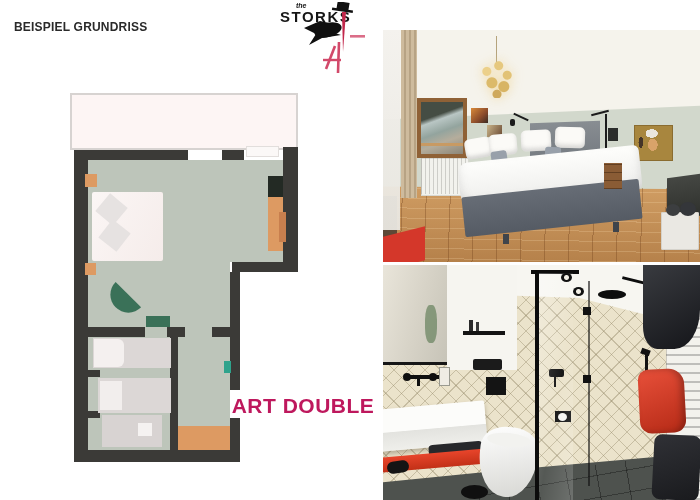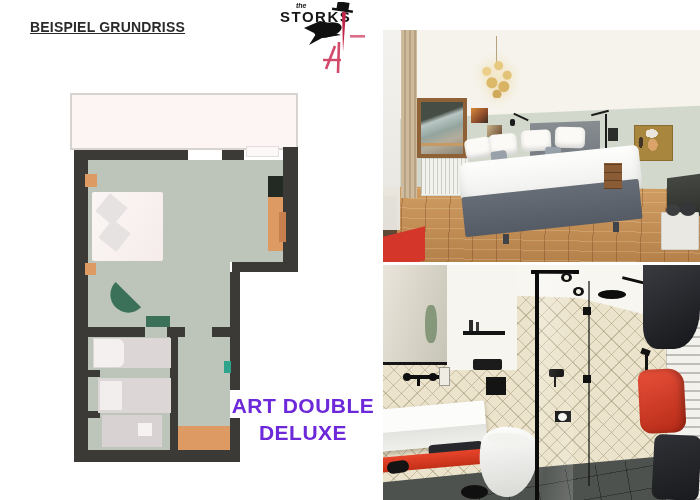--- a/index.html
+++ b/index.html
@@ -1,21 +1,21 @@
 <!DOCTYPE html>
 <html><head>
 <meta charset="utf-8">
 <style>
   html,body{margin:0;padding:0;}
   body{width:700px;height:500px;position:relative;background:#ffffff;overflow:hidden;
        font-family:"Liberation Sans", sans-serif;}
   .a{position:absolute;}
-  .header-text{left:30px;top:21px;font-size:14px;line-height:12px;font-weight:bold;
-               color:#2a2a2a;letter-spacing:.2px;text-decoration:underline;}
-  .caption{left:225px;top:392px;width:156px;text-align:center;color:#6d28d9;
+  .header-text{left:14px;top:21px;font-size:12px;line-height:12px;font-weight:bold;
+               color:#2a2a2a;letter-spacing:.2px;}
+  .caption{left:225px;top:392px;width:156px;text-align:center;color:#be185d;
            font-weight:800;font-size:21px;line-height:27px;letter-spacing:.5px;}
   .logo-name{left:0;top:6px;font-size:15px;font-weight:800;letter-spacing:1.5px;color:#161616;}
   .logo-the{left:16px;top:0px;font-size:7px;font-style:italic;font-weight:600;color:#161616;}
   .wall{background:#3b3a37;}
   .floor{background:#bdc5ba;}
   .photo{overflow:hidden;background:#d2d8cc;}
 </style>
 </head>
 <body>
 
@@ -78,21 +78,20 @@
   <div class="a" style="left:98px;top:378px;width:73px;height:35px;background:#dcd7d6;"></div>
   <div class="a" style="left:100px;top:381px;width:22px;height:29px;background:#f2eeed;"></div>
   <div class="a" style="left:102px;top:415px;width:60px;height:32px;background:#d8d3d2;"></div>
   <div class="a" style="left:138px;top:423px;width:14px;height:13px;background:#f5f2f1;"></div>
   <div class="a" style="left:178px;top:426px;width:52px;height:24px;background:#dd9a62;"></div>
   <div class="a" style="left:224px;top:361px;width:7px;height:12px;background:#2fa38c;"></div>
 </div>
 
 <div class="a caption">
   <div>ART DOUBLE</div>
-  <div>DELUXE</div>
 </div>
 
 <div class="a photo" style="left:383px;top:30px;width:317px;height:232px;">
   <div class="a" style="left:-30px;top:-40px;width:400px;height:122px;background:#f5f3ec;transform:rotate(-2.5deg);"></div>
   <div class="a" style="left:-5px;top:158px;width:330px;height:110px;background:linear-gradient(180deg,#cf9c62,#a9743f);transform:rotate(.5deg);"></div>
   <div class="a" style="left:-5px;top:158px;width:330px;height:110px;background:repeating-linear-gradient(92deg,rgba(110,62,25,.35) 0 1px,transparent 1px 24px),repeating-linear-gradient(1deg,rgba(255,228,185,.22) 0 1px,transparent 1px 10px);"></div>
   <div class="a" style="left:0;top:166px;width:14px;height:48px;background:#5d4836;"></div>
   <div class="a" style="left:-4px;top:202px;width:46px;height:34px;background:#d4372a;transform:skewY(-14deg);"></div>
   <div class="a" style="left:34px;top:68px;width:42px;height:52px;border:4px solid #8f6136;background:linear-gradient(160deg,#454d44 0%,#454d44 28%,#b9c6c4 36%,#93a49e 55%,#b5ad9c 72%,#8c8678 100%);"></div>
   <div class="a" style="left:38px;top:113px;width:42px;height:3px;background:#c89a63;"></div>

